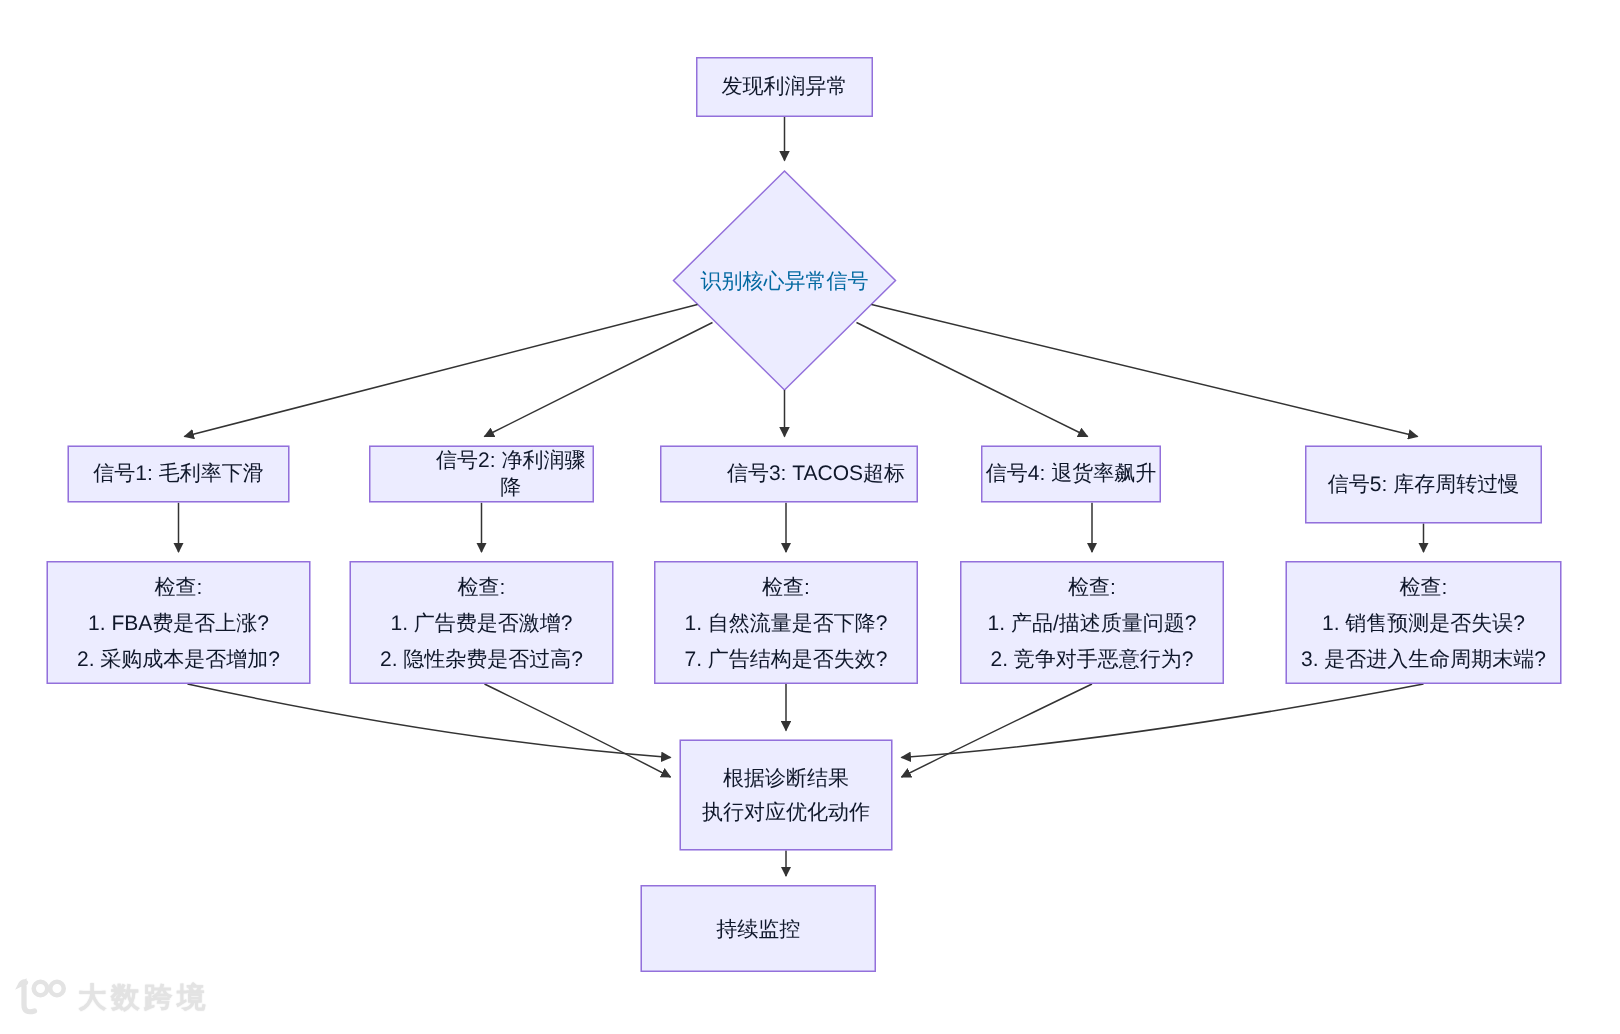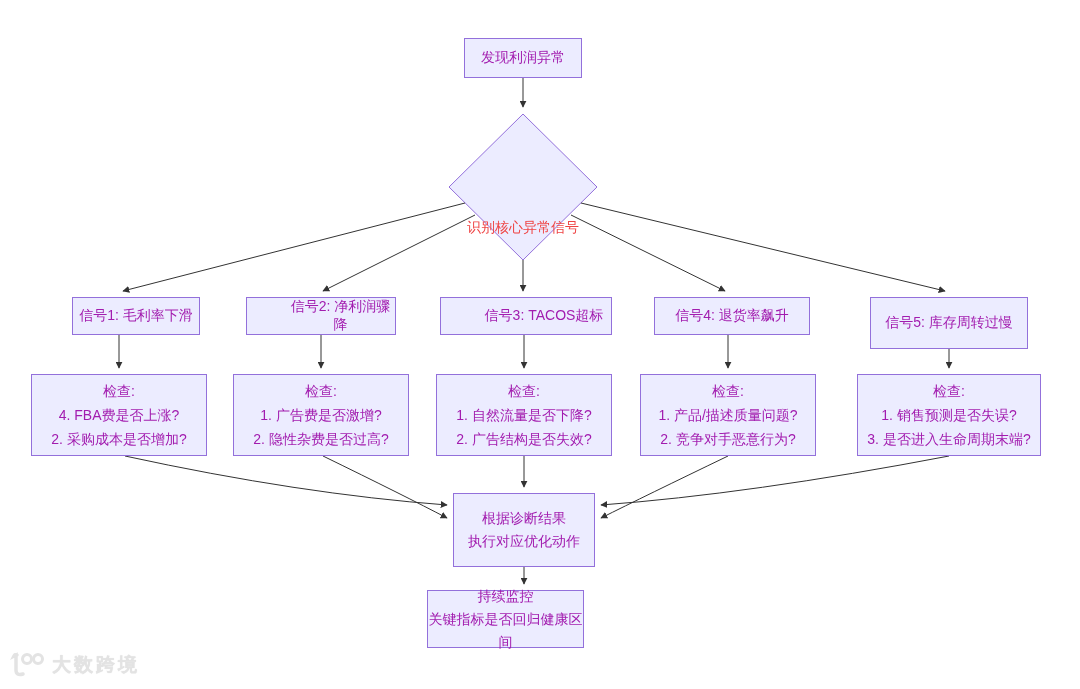--- a/index.html
+++ b/index.html
@@ -25,40 +25,39 @@
   .diamond-shape {
     fill: #ECECFF;
     stroke: #9370DB;
     stroke-width: 1;
   }
   .node {
     position: absolute;
     box-sizing: border-box;
     background: #ECECFF;
     border: 1px solid #9370DB;
-    color: #a21caf;
+    color: #0f172a;
     font-size: 14px;
     text-align: center;
     display: flex;
     align-items: center;
     justify-content: center;
   }
   .node.multiline {
     flex-direction: column;
     line-height: 23px;
   }
   .diamond-label {
     position: absolute;
     left: 433px;
     top: 179px;
     width: 180px;
     text-align: center;
     font-size: 14px;
-    color: #ef4444;
-    margin-top: 40px;
+    color: #0369a1;
   }
   .check-line { line-height: 24px; white-space: nowrap; }
   .watermark {
     position: absolute;
     left: 8px;
     top: 650px;
     display: flex;
     align-items: center;
     gap: 4px;
     color: #e3e3e3;
@@ -107,60 +106,59 @@
     <path class="edge" d="M728,456 Q645,496 601,518" marker-end="url(#arrow)"></path>
     <path class="edge" d="M949,456 Q750,494 601,505" marker-end="url(#arrow)"></path>
 
     <path class="edge" d="M524,552 L524,584" marker-end="url(#arrow)"></path>
   </svg>
 
   <div class="node" style="left:464px; top:38px; width:118px; height:40px;">发现利润异常</div>
 
   <div class="diamond-label">识别核心异常信号</div>
 
-  <div class="node" style="left:45px; top:297px; width:128px; height:38px;margin-left:27px;">信号1: 毛利率下滑</div>
+  <div class="node" style="left:45px; top:297px; width:148px; height:38px;">信号1: 毛利率下滑</div>
   <div class="node" style="left:246px; top:297px; width:150px; height:38px;padding-left:39px;">信号2: 净利润骤降</div>
   <div class="node" style="left:440px; top:297px; width:172px; height:38px;padding-left:36px;">信号3: TACOS超标</div>
-  <div class="node" style="left:654px; top:297px; width:156px; height:38px;">信号4: 退货率飙升</div>
+  <div class="node" style="left:654px; top:297px; width:120px; height:38px;">信号4: 退货率飙升</div>
   <div class="node" style="left:870px; top:297px; width:158px; height:52px;">信号5: 库存周转过慢</div>
 
   <div class="node multiline" style="left:31px; top:374px; width:176px; height:82px;">
     <div class="check-line">检查:</div>
-    <div class="check-line">4. FBA费是否上涨?</div>
+    <div class="check-line">1. FBA费是否上涨?</div>
     <div class="check-line">2. 采购成本是否增加?</div>
   </div>
   <div class="node multiline" style="left:233px; top:374px; width:176px; height:82px;">
     <div class="check-line">检查:</div>
     <div class="check-line">1. 广告费是否激增?</div>
     <div class="check-line">2. 隐性杂费是否过高?</div>
   </div>
   <div class="node multiline" style="left:436px; top:374px; width:176px; height:82px;">
     <div class="check-line">检查:</div>
     <div class="check-line">1. 自然流量是否下降?</div>
-    <div class="check-line">2. 广告结构是否失效?</div>
+    <div class="check-line">7. 广告结构是否失效?</div>
   </div>
   <div class="node multiline" style="left:640px; top:374px; width:176px; height:82px;">
     <div class="check-line">检查:</div>
     <div class="check-line">1. 产品/描述质量问题?</div>
     <div class="check-line">2. 竞争对手恶意行为?</div>
   </div>
   <div class="node multiline" style="left:857px; top:374px; width:184px; height:82px;">
     <div class="check-line">检查:</div>
     <div class="check-line">1. 销售预测是否失误?</div>
     <div class="check-line">3. 是否进入生命周期末端?</div>
   </div>
 
   <div class="node multiline" style="left:453px; top:493px; width:142px; height:74px;">
     <div>根据诊断结果</div>
     <div>执行对应优化动作</div>
   </div>
 
   <div class="node multiline" style="left:427px; top:590px; width:157px; height:58px;">
     <div>持续监控</div>
-    <div>关键指标是否回归健康区间</div>
   </div>
 
   <div class="watermark">
     <svg width="40" height="30" viewBox="0 0 40 30">
       <path d="M9,5 Q7,4 6,6 L8,5 L8,20 Q8,26 15,24" stroke="#e3e3e3" stroke-width="3.5" fill="none" stroke-linecap="round"></path>
       <circle cx="19" cy="9" r="4.5" stroke="#e3e3e3" stroke-width="3" fill="none"></circle>
       <circle cx="30" cy="9" r="4.5" stroke="#e3e3e3" stroke-width="3" fill="none"></circle>
     </svg>
     <span class="brand">大数跨境</span>
   </div>

